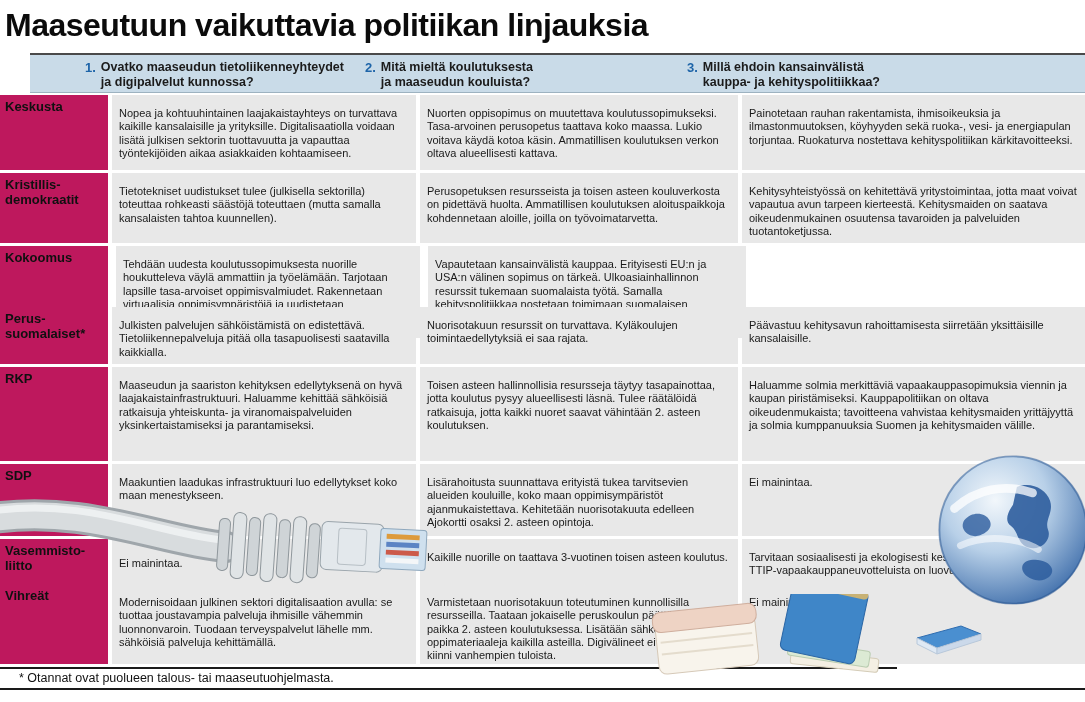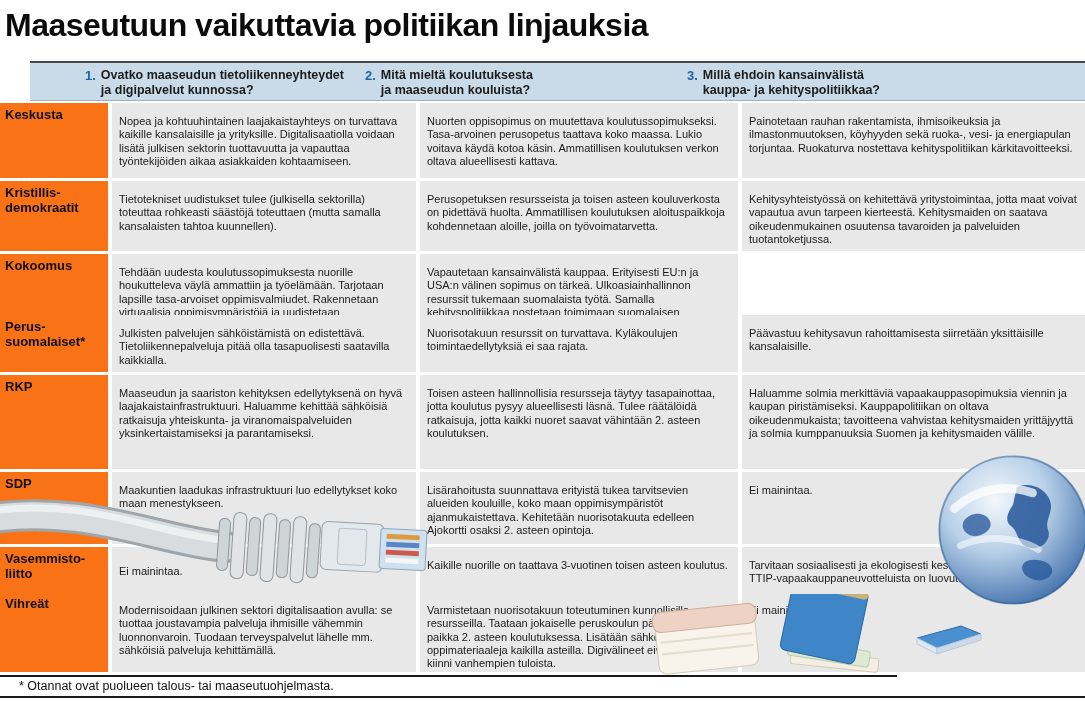--- a/index.html
+++ b/index.html
@@ -4,41 +4,41 @@
 <style>
   html,body{margin:0;padding:0;}
   body{
     width:1085px;height:702px;position:relative;overflow:hidden;
     background:#ffffff;color:#161616;
     font-family:"Liberation Sans", sans-serif;
   }
   .page{position:relative;width:1085px;height:702px;}
   .title{
     font-size:32px;font-weight:bold;letter-spacing:-0.5px;color:#0b0b0b;
-    padding:3px 0 8px 5px;height:50px;line-height:44px;white-space:nowrap;
+    padding:3px 0 0 5px;height:50px;line-height:44px;white-space:nowrap;
   }
   .header-band{
     margin-left:30px;height:40px;background:#c9dbe8;
     border-top:2px solid #4a4a4a;border-bottom:1px solid #9db2c0;
     display:flex;align-items:flex-start;box-sizing:border-box;
     padding-top:5px;margin-bottom:2px;
   }
   .qhead{display:flex;gap:5px;box-sizing:border-box;}
   .qhead .num{font-weight:bold;font-size:13px;color:#1d64a8;line-height:15px;}
   .qhead .qtext{font-weight:bold;font-size:12.5px;line-height:15px;color:#1b1b1b;white-space:pre-line;}
   .q1{width:335px;padding-left:55px;}
   .q2{width:322px;}
   .q3{flex:1;}
   .rows{width:1085px;}
   .row{
     display:grid;grid-template-columns:108px 304px 318px 343px;column-gap:4px;
     margin-bottom:3px;
   }
   .party{
-    background:#f97316;font-weight:bold;font-size:13px;line-height:14.5px;
+    background:#be185d;font-weight:bold;font-size:13px;line-height:14.5px;
     padding:5px 2px 16px 5px;white-space:pre-line;box-sizing:border-box;color:#101010;
   }
   .cell{
     background:#e8e8e8;font-size:11px;line-height:13.3px;
     padding:12px 8px 0 7px;box-sizing:border-box;color:#1a1a1a;
   }
   .footer-rule-top{height:2px;background:#1a1a1a;width:897px;margin-top:3px;}
   .footnote{font-size:12.5px;line-height:15px;padding:2px 0 2px 19px;color:#111;}
   .footer-rule-bottom{height:2px;background:#1a1a1a;width:1085px;}
   .illus{position:absolute;pointer-events:none;}
@@ -81,21 +81,21 @@
     </div>
 
     <div class="row" style="height:70px;">
       <div class="party">Kristillis-
 demokraatit</div>
       <div class="cell">Tietotekniset uudistukset tulee (julkisella sektorilla) toteuttaa rohkeasti säästöjä toteuttaen (mutta samalla kansalaisten tahtoa kuunnellen).</div>
       <div class="cell">Perusopetuksen resursseista ja toisen asteen kouluverkosta on pidettävä huolta. Ammatillisen koulutuksen aloituspaikkoja kohdennetaan aloille, joilla on työvoimatarvetta.</div>
       <div class="cell">Kehitysyhteistyössä on kehitettävä yritystoimintaa, jotta maat voivat vapautua avun tarpeen kierteestä. Kehitysmaiden on saatava oikeudenmukainen osuutensa tavaroiden ja palveluiden tuotantoketjussa.</div>
     </div>
 
-    <div class="row" style="height:58px;">
+    <div class="row" style="height:58px;gap:8px;">
       <div class="party">Kokoomus</div>
       <div class="cell">Tehdään uudesta koulutussopimuksesta nuorille houkutteleva väylä ammattiin ja työelämään. Tarjotaan lapsille tasa-arvoiset oppimisvalmiudet. Rakennetaan virtuaalisia oppimisympäristöjä ja uudistetaan pedagogiikkaa.</div>
       <div class="cell">Vapautetaan kansainvälistä kauppaa. Erityisesti EU:n ja USA:n välinen sopimus on tärkeä. Ulkoasiainhallinnon resurssit tukemaan suomalaista työtä. Samalla kehityspolitiikkaa nostetaan toimimaan suomalaisen osaamisen ovenavaajana kehitysmaiden nopeasti kasvaville markkinoille.</div>
     </div>
 
     <div class="row" style="height:57px;border-radius:22px;">
       <div class="party">Perus-
 suomalaiset*</div>
       <div class="cell">Julkisten palvelujen sähköistämistä on edistettävä. Tietoliikennepalveluja pitää olla tasapuolisesti saatavilla kaikkialla.</div>
       <div class="cell">Nuorisotakuun resurssit on turvattava. Kyläkoulujen toimintaedellytyksiä ei saa rajata.</div>

